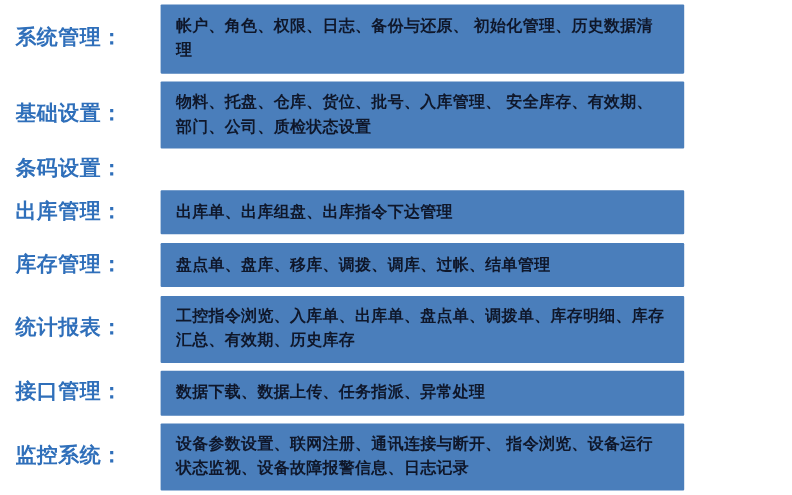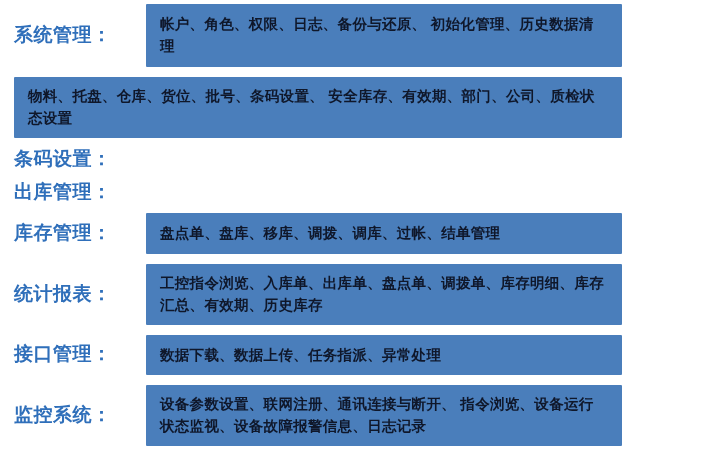--- a/index.html
+++ b/index.html
@@ -58,29 +58,31 @@
 <body>
 
 <div id="diagram">
 
   <div class="row">
     <div class="row-label">系统管理：</div>
     <div class="row-box">帐户、角色、权限、日志、备份与还原、 初始化管理、历史数据清理</div>
   </div>
 
   <div class="row">
-    <div class="row-box two-line">物料、托盘、仓库、货位、批号、条码设置、 安全库存、有效期、部门、公司、质检状态设置</div>
+    <div class="row-label">基础设置：</div>
+    <div class="row-box two-line">物料、托盘、仓库、货位、批号、入库管理、 安全库存、有效期、部门、公司、质检状态设置</div>
   </div>
 
   <div class="row">
     <div class="row-label">条码设置：</div>
   </div>
 
   <div class="row">
     <div class="row-label">出库管理：</div>
+    <div class="row-box">出库单、出库组盘、出库指令下达管理</div>
   </div>
 
   <div class="row">
     <div class="row-label">库存管理：</div>
     <div class="row-box">盘点单、盘库、移库、调拨、调库、过帐、结单管理</div>
   </div>
 
   <div class="row">
     <div class="row-label">统计报表：</div>
     <div class="row-box two-line">工控指令浏览、入库单、出库单、盘点单、调拨单、库存明细、库存汇总、有效期、历史库存</div>

